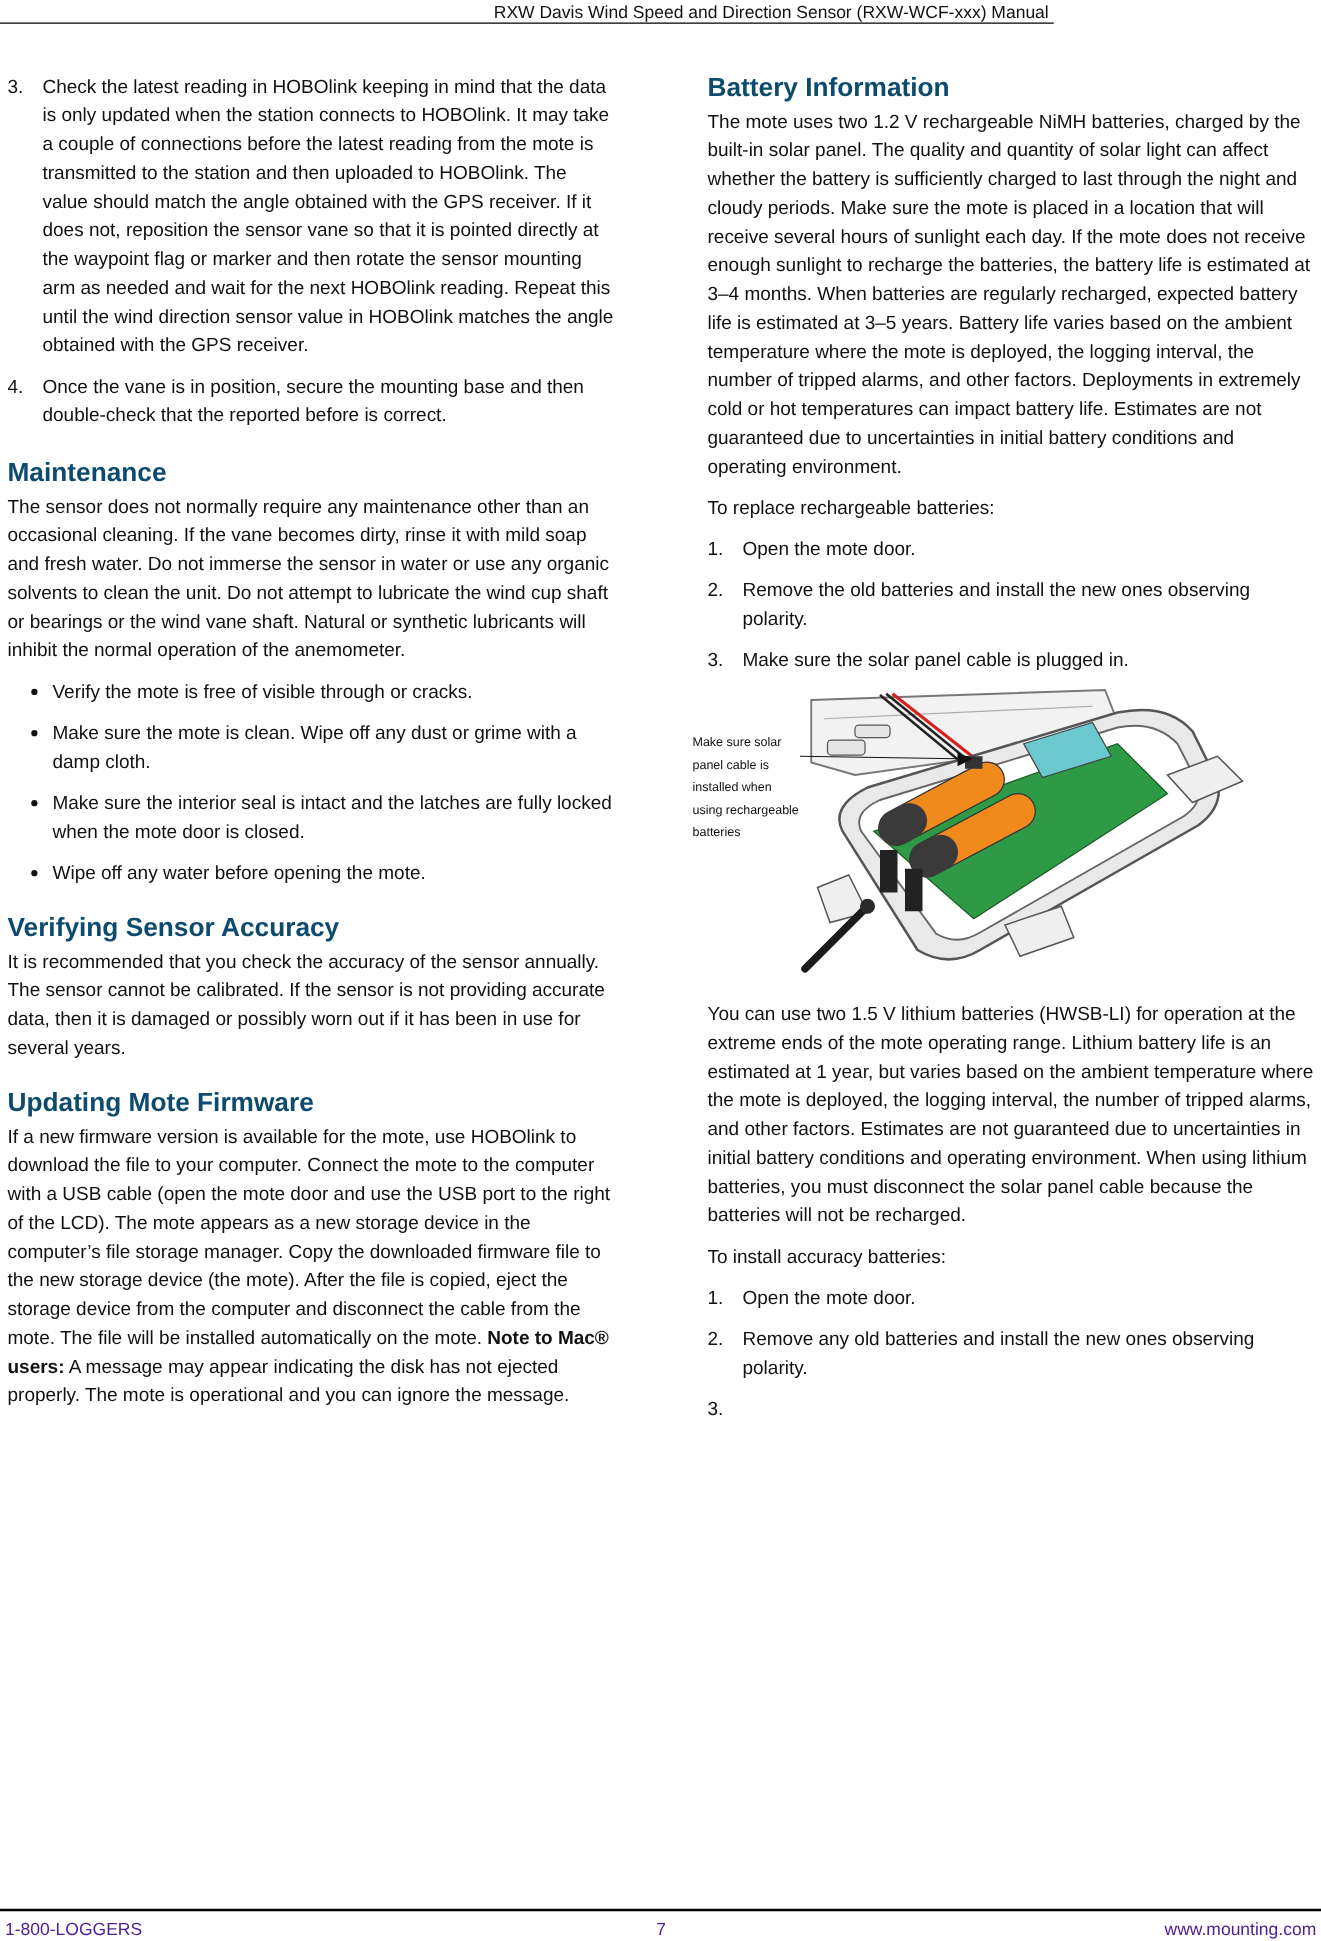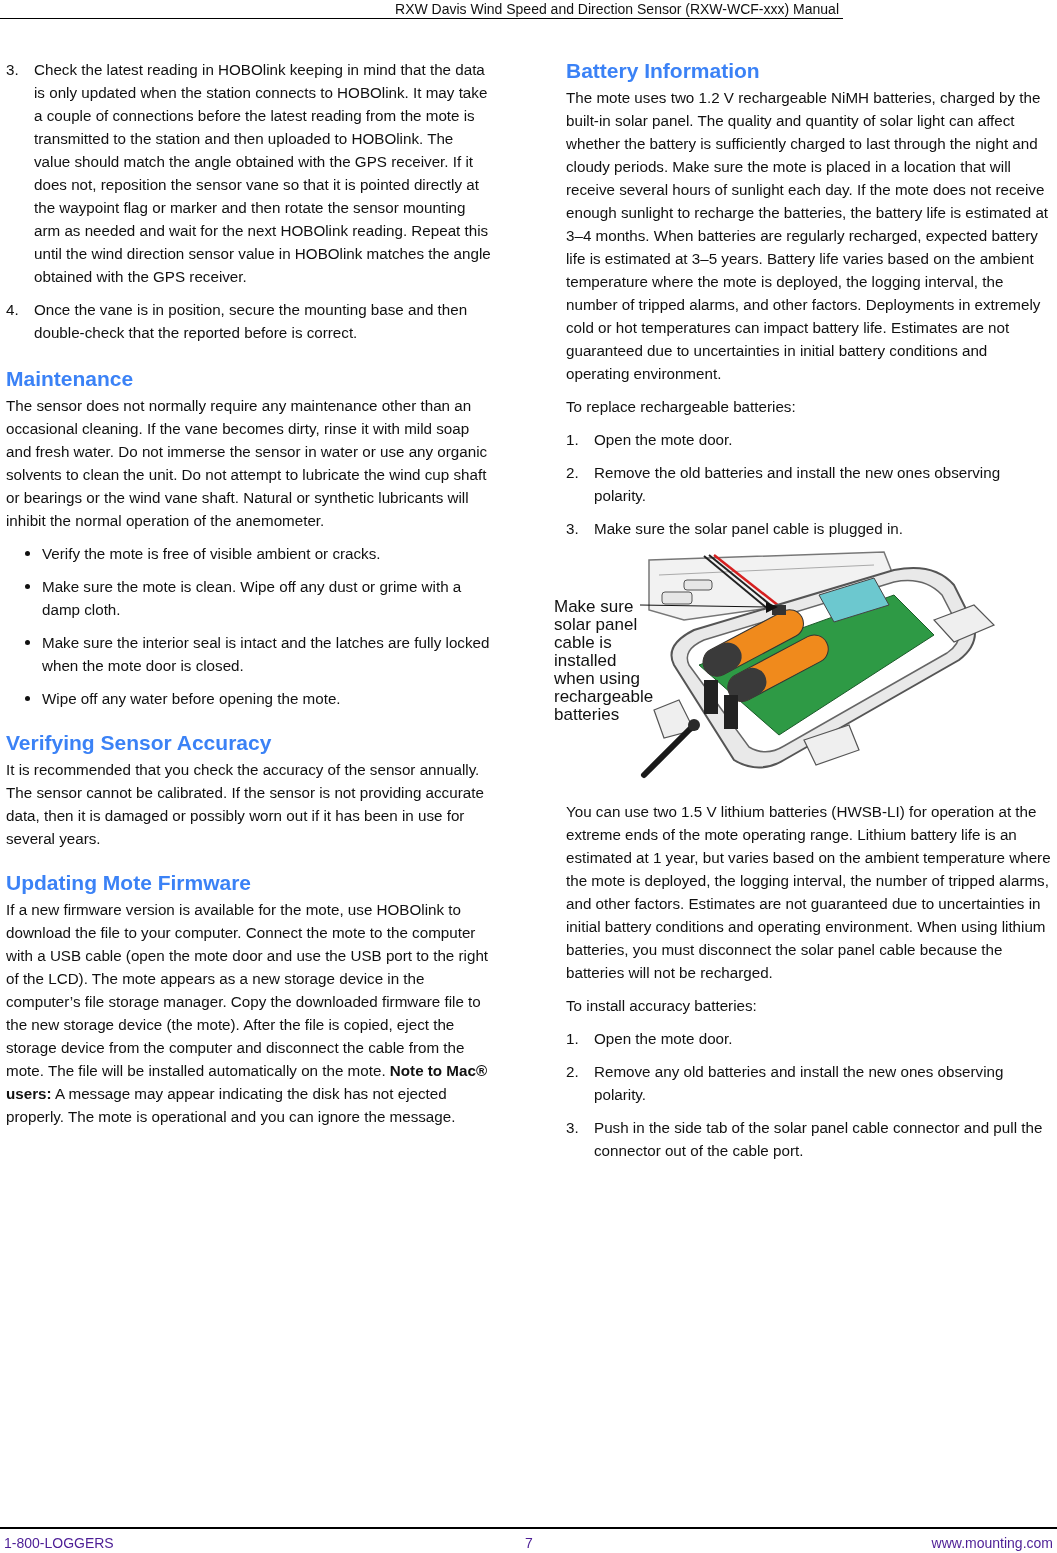--- a/index.html
+++ b/index.html
@@ -21,39 +21,39 @@
   .footer span { position: absolute; top: 6px; font-size: 14px; color: #4c1d95; }
   .footer .left { left: 4px; }
   .footer .center { left: 525px; }
   .footer .right { right: 4px; }
 
   .col { position: absolute; font-size: 15.2px; line-height: 23px; color: #111; }
   .col-left { left: 6px; top: 58px; width: 486px; }
   .col-right { left: 566px; top: 58px; width: 486px; }
 
   h2 {
-    font-size: 21px; font-weight: bold; line-height: 26px; color: #3b82f6; margin: 0 0 2px 0;
+    font-size: 21px; font-weight: bold; line-height: 26px; color: #0c4a6e; margin: 0 0 2px 0;
   }
   p { margin: 0 0 10px 0; }
 
   .numlist { list-style: none; }
   .numlist li { position: relative; padding-left: 28px; margin-bottom: 10px; }
   .numlist li .num { position: absolute; left: 0; top: 0; }
 
   .bullets { list-style: none; margin-left: 18px; }
   .bullets li { position: relative; padding-left: 18px; margin-bottom: 10px; }
   .bullets li .dot {
     position: absolute; left: 1px; top: 9px; width: 5px; height: 5px; border-radius: 50%; background: #111;
   }
 
   .figure {
     position: relative; width: 486px; height: 240px; margin: 4px 0 10px -12px;
   }
   .fig-caption {
-    position: absolute; left: 0; top: 48px; width: 90px; font-size: 17px; line-height: 18px; color: #111;
+    position: absolute; left: 0; top: 36px; width: 90px; font-size: 10px; line-height: 18px; color: #111;
   }
   .fig-svg { position: absolute; left: 0; top: 0; }
   b { font-weight: bold; }
 </style>
 </head>
 <body>
 
 <div class="header">
   <span class="header-title">RXW Davis Wind Speed and Direction Sensor (RXW-WCF-xxx) Manual</span>
 </div>
@@ -66,21 +66,21 @@
     </li>
     <li>
       <span class="num">4.</span>
       <span>Once the vane is in position, secure the mounting base and then double-check that the reported before is correct.</span>
     </li>
   </ol>
 
   <h2 style="margin-top:22px;">Maintenance</h2>
   <p>The sensor does not normally require any maintenance other than an occasional cleaning. If the vane becomes dirty, rinse it with mild soap and fresh water. Do not immerse the sensor in water or use any organic solvents to clean the unit. Do not attempt to lubricate the wind cup shaft or bearings or the wind vane shaft. Natural or synthetic lubricants will inhibit the normal operation of the anemometer.</p>
   <ul class="bullets">
-    <li><span class="dot"></span><span>Verify the mote is free of visible ambient or cracks.</span></li>
+    <li><span class="dot"></span><span>Verify the mote is free of visible through or cracks.</span></li>
     <li><span class="dot"></span><span>Make sure the mote is clean. Wipe off any dust or grime with a damp cloth.</span></li>
     <li><span class="dot"></span><span>Make sure the interior seal is intact and the latches are fully locked when the mote door is closed.</span></li>
     <li><span class="dot"></span><span>Wipe off any water before opening the mote.</span></li>
   </ul>
 
   <h2 style="margin-top:20px;">Verifying Sensor Accuracy</h2>
   <p>It is recommended that you check the accuracy of the sensor annually. The sensor cannot be calibrated. If the sensor is not providing accurate data, then it is damaged or possibly worn out if it has been in use for several years.</p>
 
   <h2 style="margin-top:20px;">Updating Mote Firmware</h2>
   <p><span>If a new firmware version is available for the mote, use HOBOlink to download the file to your computer. Connect the mote to the computer with a USB cable (open the mote door and use the USB port to the right of the LCD). The mote appears as a new storage device in the computer’s file storage manager. Copy the downloaded firmware file to the new storage device (the mote). After the file is copied, eject the storage device from the computer and disconnect the cable from the mote. The file will be installed automatically on the mote. </span><b>Note to Mac® users:</b><span> A message may appear indicating the disk has not ejected properly. The mote is operational and you can ignore the message.</span></p>
@@ -139,21 +139,21 @@
       <polygon points="212,52 224,57 212,63" fill="#111"></polygon>
     </svg>
     <div class="fig-caption">Make sure solar panel cable is installed when using rechargeable batteries</div>
   </div>
 
   <p>You can use two 1.5 V lithium batteries (HWSB-LI) for operation at the extreme ends of the mote operating range. Lithium battery life is an estimated at 1 year, but varies based on the ambient temperature where the mote is deployed, the logging interval, the number of tripped alarms, and other factors. Estimates are not guaranteed due to uncertainties in initial battery conditions and operating environment. When using lithium batteries, you must disconnect the solar panel cable because the batteries will not be recharged.</p>
   <p>To install accuracy batteries:</p>
   <ol class="numlist">
     <li><span class="num">1.</span><span>Open the mote door.</span></li>
     <li><span class="num">2.</span><span>Remove any old batteries and install the new ones observing polarity.</span></li>
-    <li><span class="num">3.</span><span>Push in the side tab of the solar panel cable connector and pull the connector out of the cable port.</span></li>
+    <li><span class="num">3.</span></li>
   </ol>
 </div>
 
 <div class="footer">
   <span class="left">1-800-LOGGERS</span>
   <span class="center">7</span>
   <span class="right">www.mounting.com</span>
 </div>
 
 </body></html>

